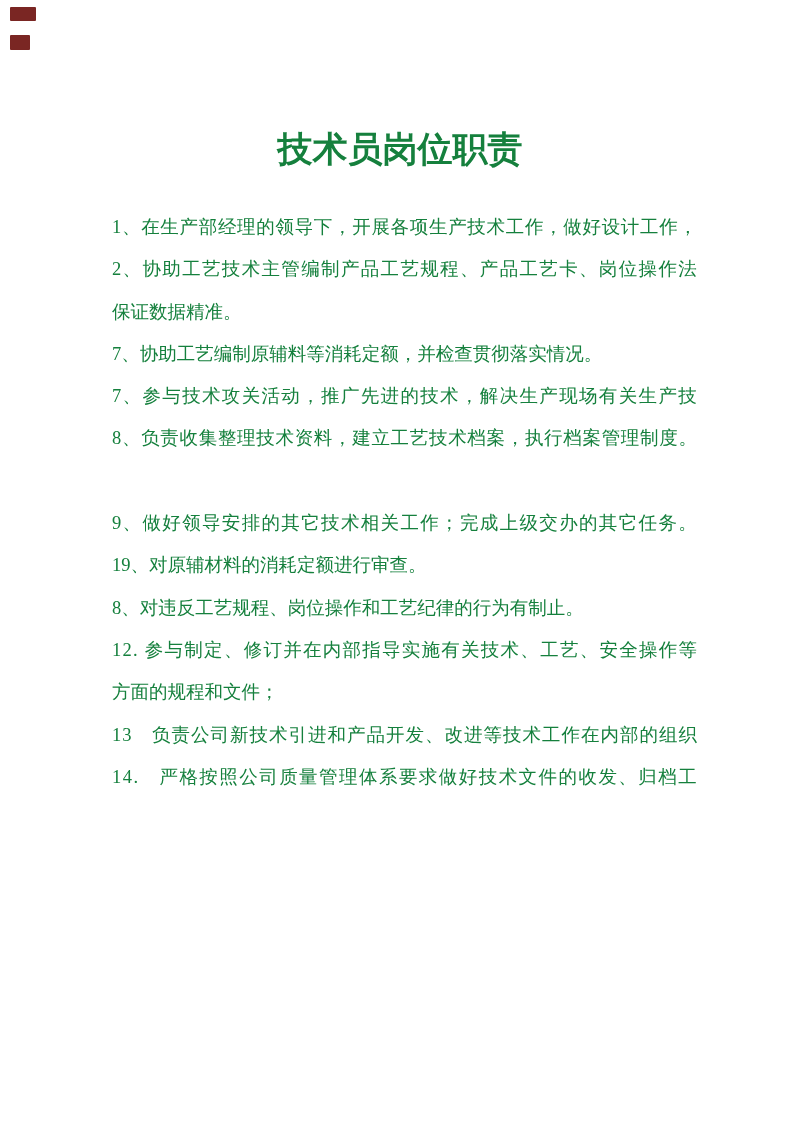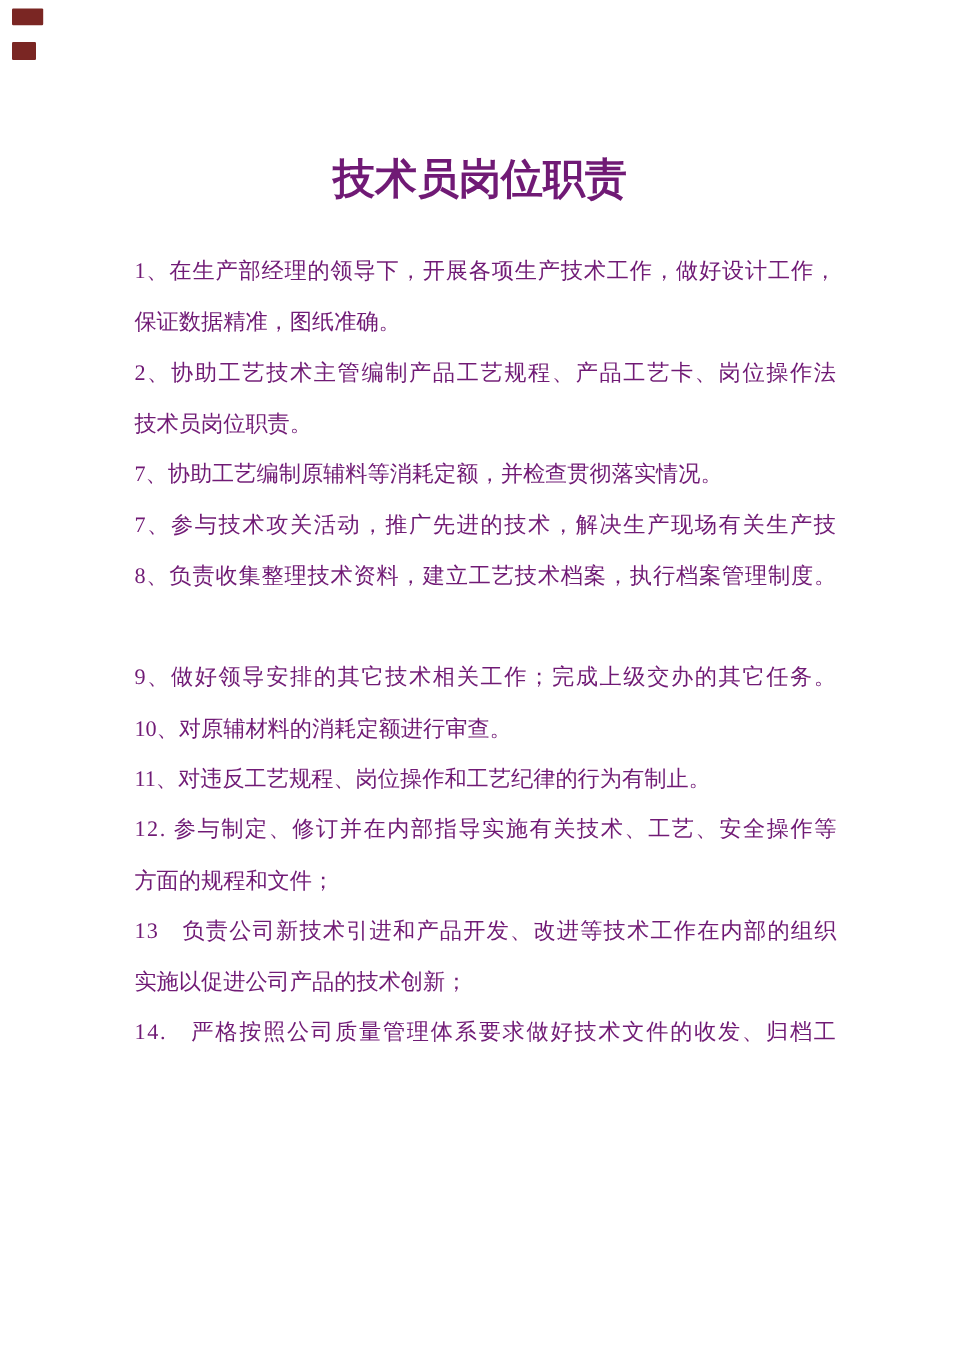--- a/index.html
+++ b/index.html
@@ -44,21 +44,21 @@
     display: flex;
     justify-content: space-between;
     white-space: normal;
   }
   .line.fill span { display: inline-block; }
   .line.blank { height: 42.3px; }
 </style>
 </head>
 <body>
 
-<div class="page" style="color: #701a75;">
+<div class="page" style="color: #15803d;">
   <div class="stamp-frag one" style="background: rgb(122, 38, 35);"></div>
   <div class="stamp-frag two" style="background: rgb(122, 38, 35);"></div>
   <h1 class="doc-title">技术员岗位职责</h1>
   <div class="doc-body">
       <div class="para">
         <div class="line fill">
           <span>1</span>
           <span>、</span>
           <span>在</span>
           <span>生</span>
@@ -83,21 +83,20 @@
           <span>作</span>
           <span>，</span>
           <span>做</span>
           <span>好</span>
           <span>设</span>
           <span>计</span>
           <span>工</span>
           <span>作</span>
           <span>，</span>
         </div>
-        <div class="line">保证数据精准，图纸准确。</div>
       </div>
       <div class="para">
         <div class="line fill">
           <span>2</span>
           <span>、</span>
           <span>协</span>
           <span>助</span>
           <span>工</span>
           <span>艺</span>
           <span>技</span>
@@ -118,21 +117,21 @@
           <span>工</span>
           <span>艺</span>
           <span>卡</span>
           <span>、</span>
           <span>岗</span>
           <span>位</span>
           <span>操</span>
           <span>作</span>
           <span>法</span>
         </div>
-        <div class="line">技术员岗位职责。</div>
+        <div class="line">保证数据精准。</div>
       </div>
       <div class="para">
         <div class="line">7、协助工艺编制原辅料等消耗定额，并检查贯彻落实情况。</div>
       </div>
       <div class="para">
         <div class="line fill">
           <span>7</span>
           <span>、</span>
           <span>参</span>
           <span>与</span>
@@ -230,24 +229,24 @@
           <span>办</span>
           <span>的</span>
           <span>其</span>
           <span>它</span>
           <span>任</span>
           <span>务</span>
           <span>。</span>
         </div>
       </div>
       <div class="para">
-        <div class="line">10、对原辅材料的消耗定额进行审查。</div>
-      </div>
-      <div class="para">
-        <div class="line">11、对违反工艺规程、岗位操作和工艺纪律的行为有制止。</div>
+        <div class="line">19、对原辅材料的消耗定额进行审查。</div>
+      </div>
+      <div class="para">
+        <div class="line">8、对违反工艺规程、岗位操作和工艺纪律的行为有制止。</div>
       </div>
       <div class="para">
         <div class="line fill">
           <span>1</span>
           <span>2</span>
           <span>.</span>
           <span>&nbsp;</span>
           <span>参</span>
           <span>与</span>
           <span>制</span>
@@ -306,21 +305,20 @@
           <span>术</span>
           <span>工</span>
           <span>作</span>
           <span>在</span>
           <span>内</span>
           <span>部</span>
           <span>的</span>
           <span>组</span>
           <span>织</span>
         </div>
-        <div class="line">实施以促进公司产品的技术创新；</div>
       </div>
       <div class="para">
         <div class="line fill">
           <span>1</span>
           <span>4</span>
           <span>.</span>
           <span>　</span>
           <span>严</span>
           <span>格</span>
           <span>按</span>

